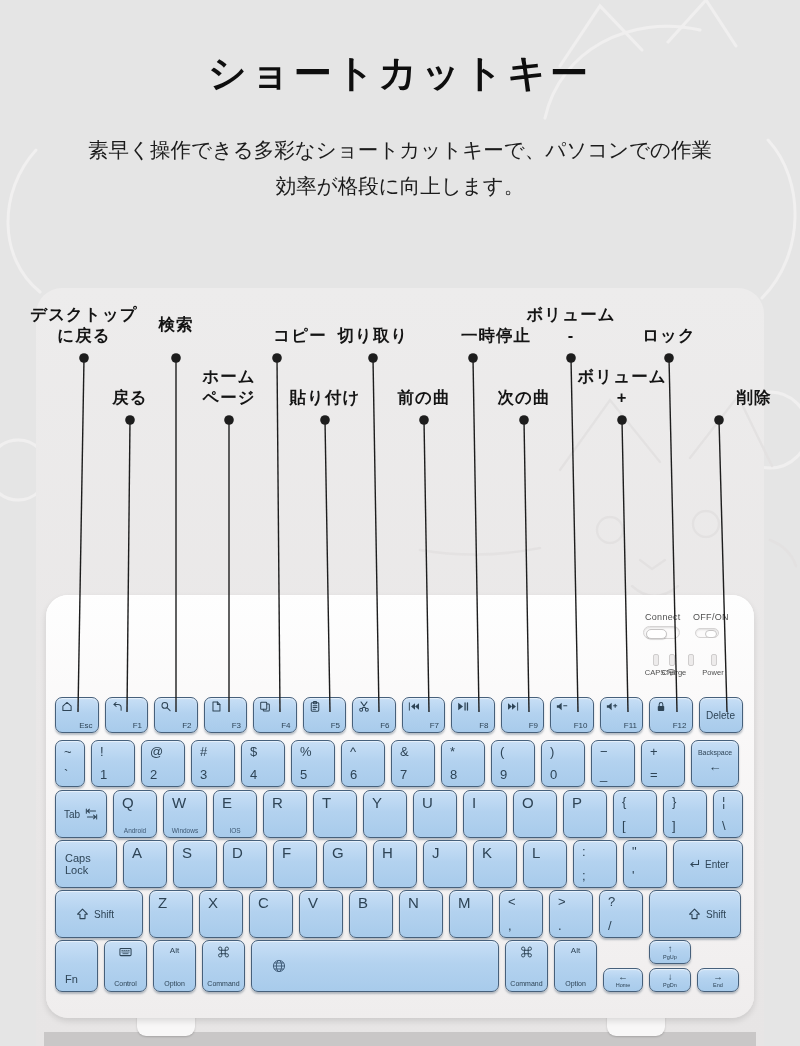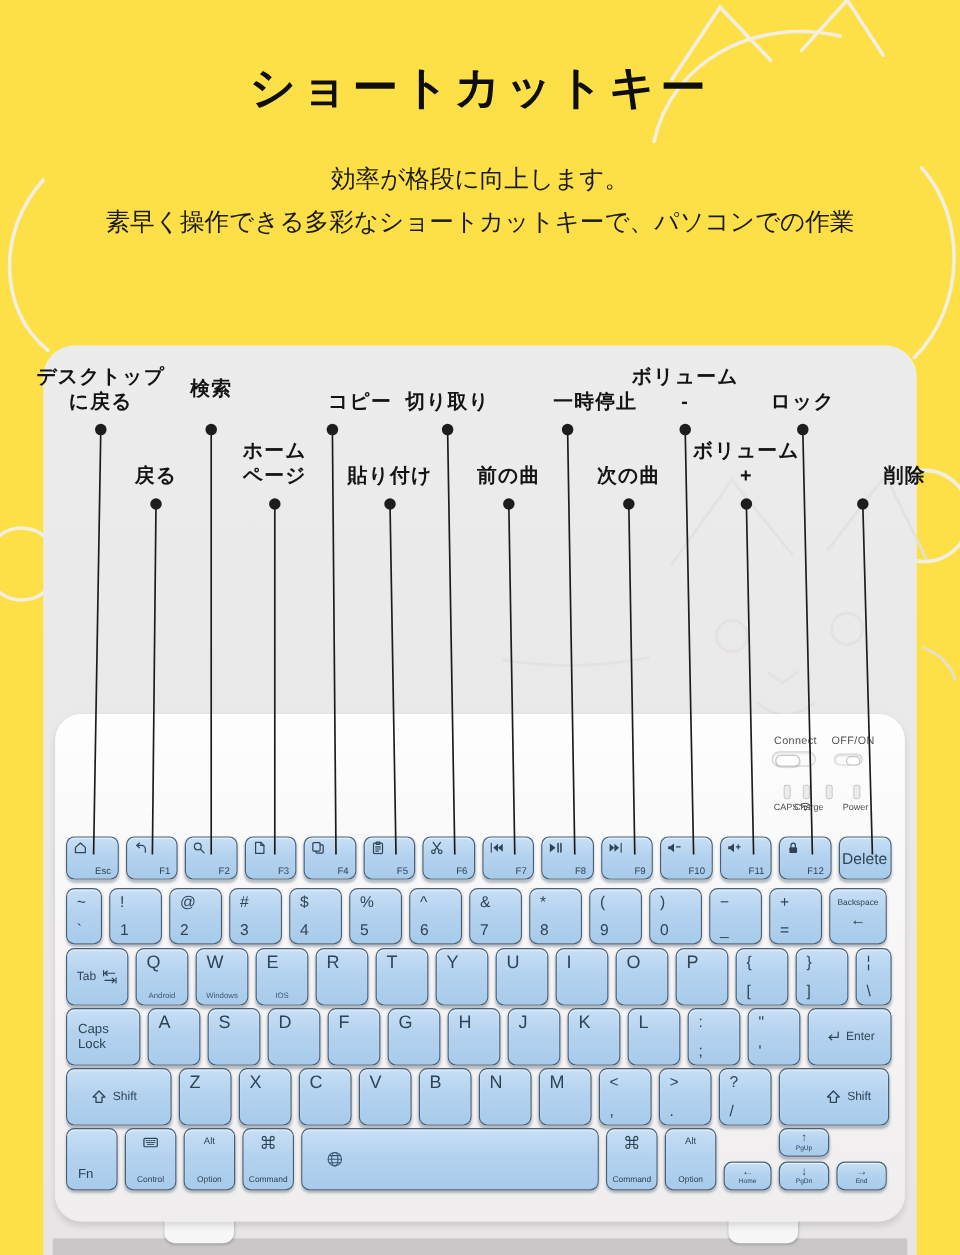--- a/index.html
+++ b/index.html
@@ -1,16 +1,16 @@
 <!DOCTYPE html>
 <html><head>
 <meta charset="utf-8">
 <style>
   html,body{margin:0;padding:0;background:#fff;}
-  .canvas{position:relative;width:800px;height:1046px;background:#fde047;overflow:hidden;
+  .canvas{position:relative;width:800px;height:1046px;background:#e5e5e5;overflow:hidden;
           font-family:"Liberation Sans","DejaVu Sans",sans-serif;-webkit-font-smoothing:antialiased;}
   svg{display:block;}
   .wm{position:absolute;left:0;top:0;pointer-events:none;}
   .title{position:absolute;top:48px;left:0;right:0;text-align:center;font-size:38px;font-weight:700;
          letter-spacing:4px;color:#0e0e0e;z-index:5;}
   .subtitle{position:absolute;top:132px;left:0;right:0;text-align:center;font-size:20.5px;line-height:36px;
             color:#1b1b1b;font-family:"Liberation Serif","DejaVu Serif",serif;z-index:5;}
   .panel{position:absolute;left:36px;top:288px;width:728px;height:758px;
          background:linear-gradient(180deg,#edecec 0%,#e9e7e7 60%,#e7e5e5 100%);
          border-radius:26px 26px 0 0;z-index:1;}
@@ -38,21 +38,21 @@
   .wifi{position:absolute;top:55px;width:11px;height:10px;transform:translateX(-50%);}
   
   .kb-row{position:absolute;left:9px;display:flex;gap:6px;}
   .key{position:relative;height:100%;flex:0 0 auto;box-sizing:border-box;
        border:1.6px solid #46607b;border-radius:7px;color:#2e4456;
        background:linear-gradient(180deg,#c8dff6 0%,#b3d2ef 45%,#a8cbeb 100%);
        box-shadow:0 2px 2px rgba(60,80,100,.35), inset 0 1px 1px rgba(255,255,255,.6);}
   .icn svg{width:100%;height:100%;}
   .fi{position:absolute;left:5px;top:3px;width:12px;height:11px;}
   .fl{position:absolute;right:5px;bottom:2px;font-size:8px;}
-  .center-label{display:flex;align-items:center;justify-content:center;height:100%;font-size:13px;}
+  .center-label{display:flex;align-items:center;justify-content:center;height:100%;font-size:10px;}
   .sym-top{position:absolute;left:8px;top:3px;font-size:13px;line-height:15px;}
   .sym-bottom{position:absolute;left:8px;bottom:4px;font-size:13px;line-height:15px;}
   .main{position:absolute;left:8px;top:3px;font-size:15px;}
   .sub{position:absolute;left:0;right:0;bottom:3px;text-align:center;font-size:6.5px;color:#3d5772;}
   .caps{display:flex;align-items:center;height:100%;padding-left:9px;font-size:11px;box-sizing:border-box;}
   .fnlab{position:absolute;left:9px;bottom:6px;font-size:11px;}
   .inline{display:flex;align-items:center;justify-content:center;gap:5px;height:100%;font-size:10px;box-sizing:border-box;}
   .inline .icn{width:13px;height:12px;flex:0 0 auto;}
   .alignl{justify-content:flex-start;padding-left:20px;}
   .alignr{justify-content:flex-end;padding-right:14px;}
@@ -86,22 +86,22 @@
       <path d="M668 42 L706 0 L736 46"></path>
       <path d="M768 140 C 805 180, 805 255, 762 298"></path>
       <path d="M36 150 C -2 192, -2 258, 40 292"></path>
       <circle cx="770" cy="430" r="38"></circle>
       <circle cx="18" cy="470" r="30"></circle>
     </g>
   </svg>
 
   <div class="title">ショートカットキー</div>
   <div class="subtitle">
+    <div>素早く操作できる多彩なショートカットキーで、パソコンでの作業</div>
     <div>効率が格段に向上します。</div>
-    <div>素早く操作できる多彩なショートカットキーで、パソコンでの作業</div>
   </div>
 
   <div class="panel"></div>
 
   <svg class="wm" width="800" height="1046" style="z-index:2">
     <g fill="none" stroke="#e2e0e0" stroke-width="2.5" stroke-linecap="round" opacity="0.8">
       <path d="M560 470 L610 400 L660 462"></path>
       <path d="M690 458 L738 396 L772 466"></path>
       <circle cx="610" cy="530" r="13"></circle>
       <circle cx="706" cy="524" r="13"></circle>

